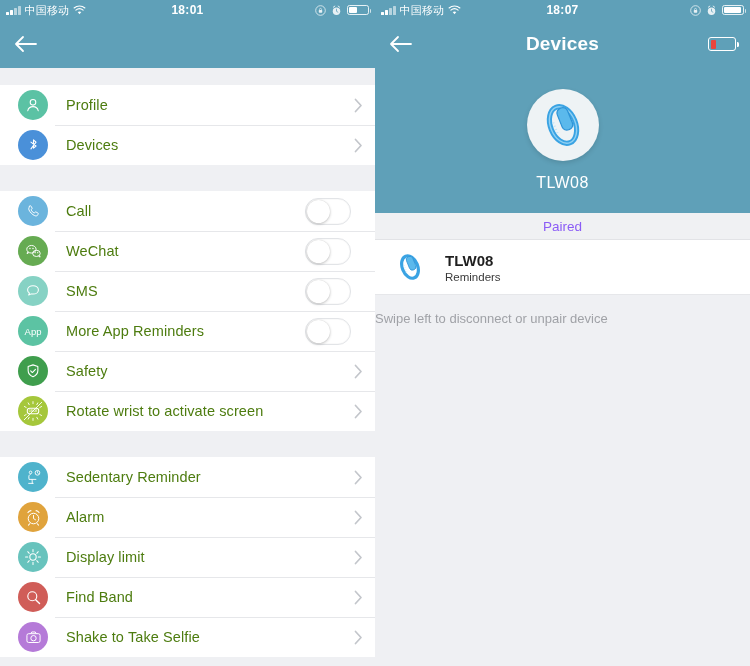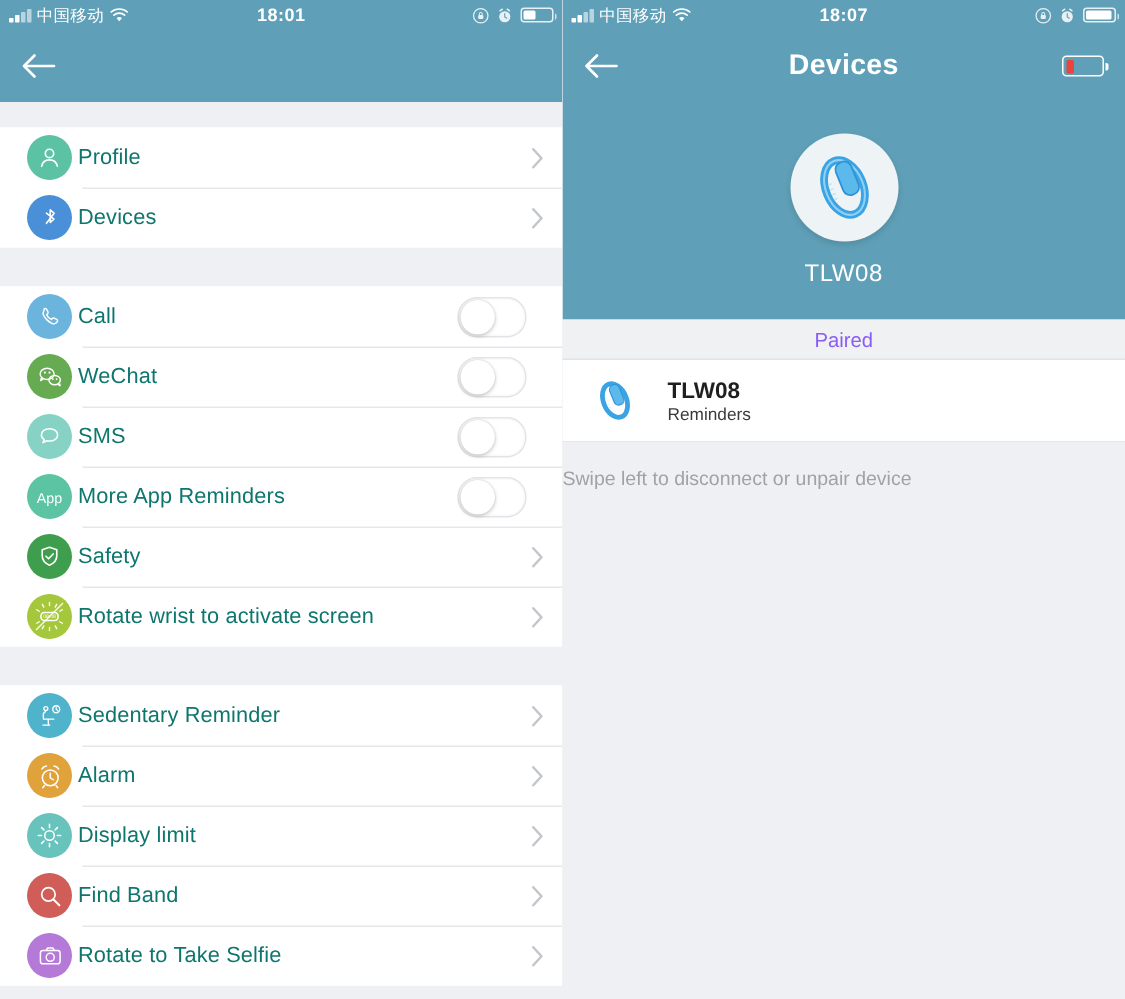--- a/index.html
+++ b/index.html
@@ -79,21 +79,21 @@
   }
   .row + .row::before{
     content:"";position:absolute;left:55px;right:0;top:0;height:1px;background:#e6e7ea;
   }
   .ic{
     width:30px;height:30px;border-radius:50%;flex:0 0 30px;
     display:flex;align-items:center;justify-content:center;
   }
   .ic svg{display:block;}
   .row-label{
-    margin-left:4px;font-size:14.5px;color:#0f766e;flex:1;letter-spacing:.1px;
+    margin-left:18px;font-size:14.5px;color:#4d7c0f;flex:1;letter-spacing:.1px;
   }
   .chev{
     width:34px;display:flex;align-items:center;justify-content:center;
     color:#c3c6cb;flex:0 0 34px;
   }
   .chev svg{display:block;}
   .switch{
     width:44px;height:25px;border-radius:13px;border:1px solid #e2e4e7;
     background:#fff;position:relative;margin-right:24px;flex:0 0 44px;
     box-shadow:inset 0 0 0 1px #fafafa;cursor:pointer;
@@ -384,21 +384,21 @@
       </div>
 
       <div class="row">
         <span class="ic" style="background:#b57ad8">
           <svg width="19" height="19" viewBox="0 0 22 22">
               <rect x="3.4" y="6.6" width="15.2" height="10.2" rx="2" fill="none" stroke="#fff" stroke-width="1.15"></rect>
               <path d="M7.8 6.6 9 4.6h4l1.2 2" fill="none" stroke="#fff" stroke-width="1.15" stroke-linejoin="round"></path>
               <circle cx="11" cy="11.8" r="3.1" fill="none" stroke="#fff" stroke-width="1.15"></circle>
             </svg>
         </span>
-        <span class="row-label">Rotate to Take Selfie</span>
+        <span class="row-label">Shake to Take Selfie</span>
         <span class="chev">
             <svg width="9" height="15" viewBox="0 0 9 15">
               <path d="M1.5 1.5 7 7.5l-5.5 6" stroke="currentColor" stroke-width="1.7" fill="none" stroke-linecap="round" stroke-linejoin="round"></path>
             </svg>
           </span>
       </div>
     </div>
   </div>
 
   <div class="screen right">

